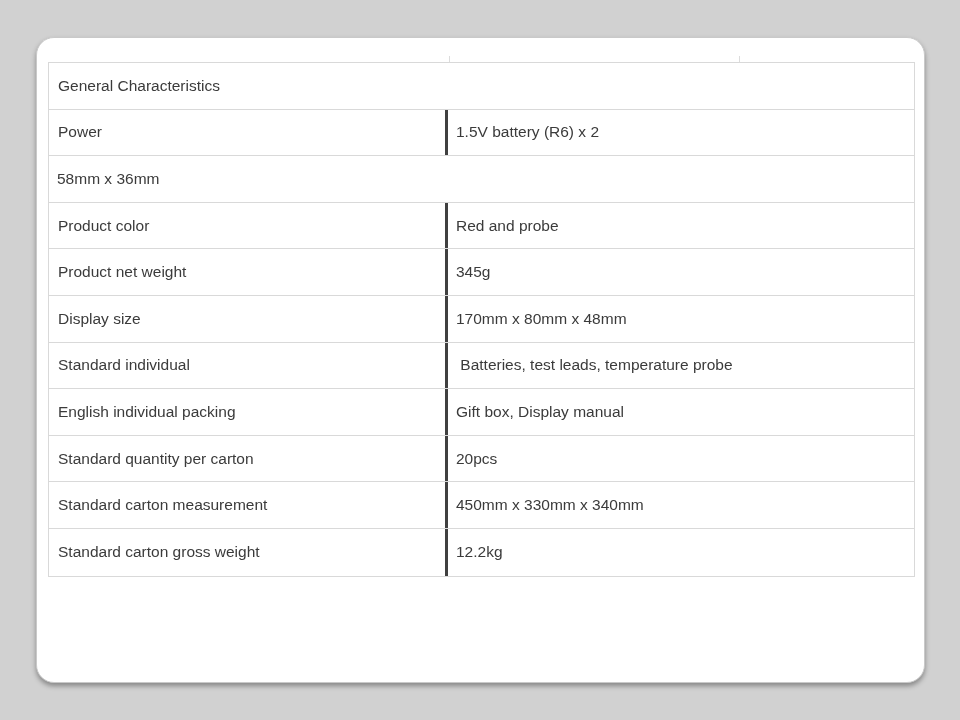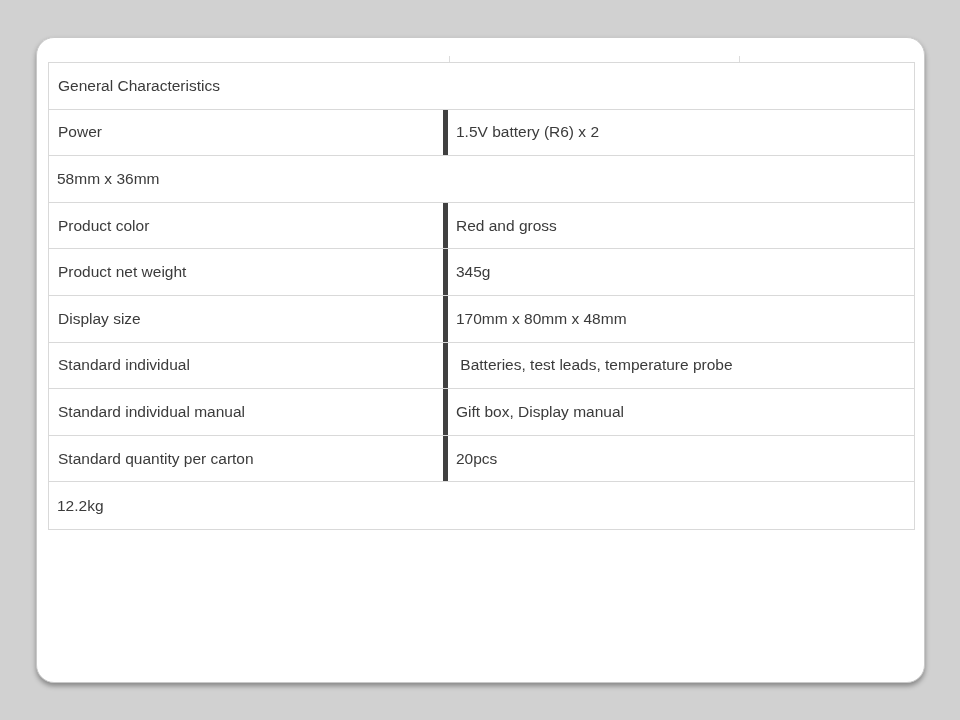--- a/index.html
+++ b/index.html
@@ -66,21 +66,21 @@
     white-space: pre-wrap;
     overflow: hidden;
   }
   .cell-header {
     flex: 1;
     padding-left: 9px;
   }
   .cell-label {
     width: 399px;
     flex: 0 0 399px;
-    border-right: 5px solid #404040;
+    border-right: 3px solid #404040;
     padding-left: 9px;
     box-sizing: border-box;
   }
   .cell-value {
     flex: 1;
     padding-left: 8px;
   }
 </style>
 </head>
 <body>
@@ -101,48 +101,53 @@
         <div class="t-cell cell-label">Power</div>
         <div class="t-cell cell-value">1.5V battery (R6) x 2</div>
       </div>
 
       <div class="t-row">
         <div class="t-cell cell-value">58mm x 36mm</div>
       </div>
 
       <div class="t-row">
         <div class="t-cell cell-label">Product color</div>
-        <div class="t-cell cell-value">Red and gross</div>
+        <div class="t-cell cell-value">Red and probe</div>
       </div>
 
       <div class="t-row">
         <div class="t-cell cell-label">Product net weight</div>
         <div class="t-cell cell-value">345g</div>
       </div>
 
       <div class="t-row">
         <div class="t-cell cell-label">Display size</div>
         <div class="t-cell cell-value">170mm x 80mm x 48mm</div>
       </div>
 
       <div class="t-row">
         <div class="t-cell cell-label">Standard individual</div>
         <div class="t-cell cell-value"> Batteries, test leads, temperature probe</div>
       </div>
 
       <div class="t-row">
-        <div class="t-cell cell-label">Standard individual manual</div>
+        <div class="t-cell cell-label">English individual packing</div>
         <div class="t-cell cell-value">Gift box, Display manual</div>
       </div>
 
       <div class="t-row">
         <div class="t-cell cell-label">Standard quantity per carton</div>
         <div class="t-cell cell-value">20pcs</div>
       </div>
 
+      <div class="t-row">
+        <div class="t-cell cell-label">Standard carton measurement</div>
+        <div class="t-cell cell-value">450mm x 330mm x 340mm</div>
+      </div>
 
       <div class="t-row">
+        <div class="t-cell cell-label">Standard carton gross weight</div>
         <div class="t-cell cell-value">12.2kg</div>
       </div>
 
     </div>
   </div>
 </div>
 
 </body></html>

